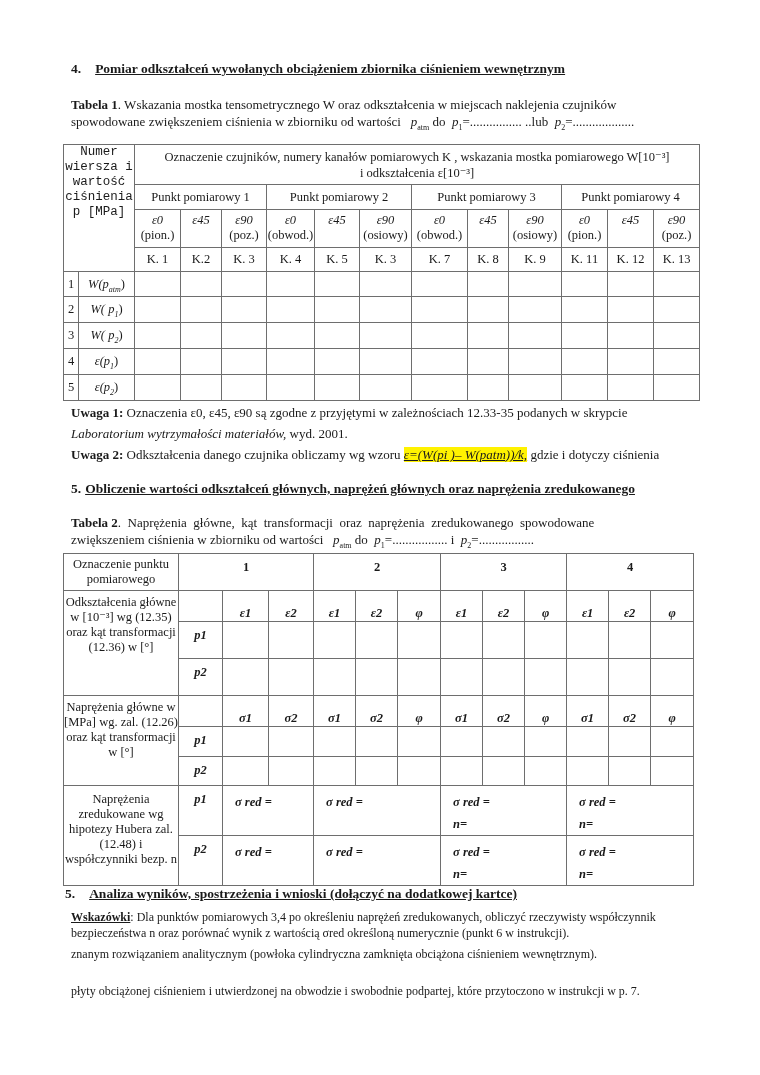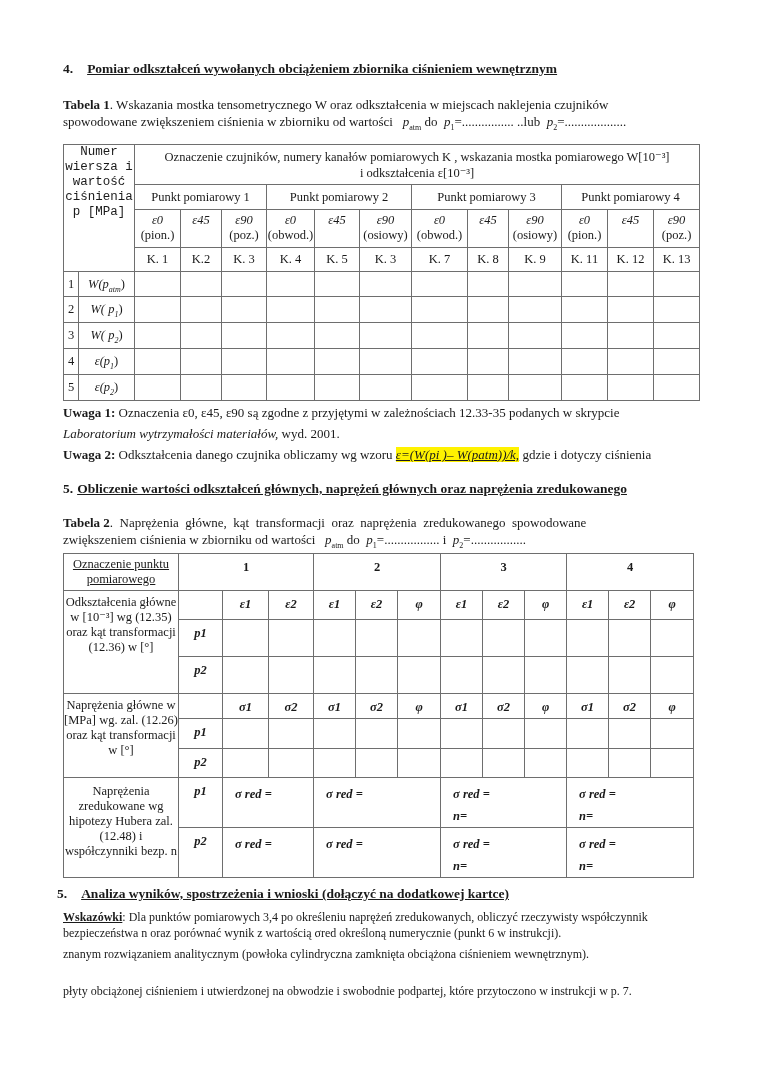--- a/index.html
+++ b/index.html
@@ -1,41 +1,41 @@
 <!DOCTYPE html>
 <html><head>
   <meta charset="utf-8">
   <style>
     html, body { margin: 0; padding: 0; background: #ffffff; }
     body {
       width: 760px; height: 1075px; position: relative; overflow: hidden;
       font-family: "Liberation Serif", "DejaVu Serif", serif;
       color: #1a1a1a; font-size: 13px;
     }
-    .abs { position: absolute; }
+    .abs { position: absolute; margin-left: 8px; }
     .h-section { font-weight: bold; font-size: 13.5px; }
     .h-section .num { margin-right: 14px; }
     .h-section .ttl { text-decoration: underline; }
     .para { line-height: 17px; font-size: 13px; }
     .para b { font-weight: bold; }
     sub, sup { font-size: 8px; line-height: 0; text-align: right; }
     .hl { background: #fff200; font-style: italic; text-decoration: underline; }
 
     table.grid { border-collapse: collapse; position: absolute; table-layout: fixed; }
     table.grid td {
       border: 1.4px solid #6e6e6e; padding: 0; text-align: center; vertical-align: middle;
       font-size: 12.5px; line-height: 15px; overflow: hidden;
     }
     .t1 td.sym { vertical-align: top; padding-top: 3px; }
     .t2 td { font-size: 11.5px; line-height: 14px; }
     .t2 td.lbl { vertical-align: top; padding-top: 4px; }
     .t2 td.hdr { vertical-align: middle; font-weight: bold; font-size: 12.5px; }
     .t2 td.pcell { vertical-align: top; padding-top: 6px; font-weight: bold; font-style: italic; }
     .t2 td.red { vertical-align: top; text-align: left; padding: 5px 0 0 12px; font-weight: bold; font-style: italic; line-height: 22px; }
-    .t2 td.sym { font-weight: bold; font-style: italic; vertical-align: top; padding-top: 6px; }
+    .t2 td.sym { font-weight: bold; font-style: italic; vertical-align: top; padding-top: 15px; }
     .ital { font-style: italic; }
     .ul-b { text-decoration: underline; font-weight: bold; }
   </style>
 </head>
 <body>
 
 <div class="abs h-section" style="left:63px; top:61px;">
   <span class="num">4.</span><span class="ttl">Pomiar odkształceń wywołanych obciążeniem zbiornika ciśnieniem wewnętrznym</span>
 </div>
 
@@ -267,21 +267,21 @@
       <col style="width:43px">
     <col style="width:42px">
       <col style="width:42px">
       <col style="width:42px">
     <col style="width:42px">
       <col style="width:42px">
       <col style="width:43px">
   </colgroup>
   <tbody>
       <tr style="height:37px">
-    <td class="lbl" style="padding-top:3px;text-decoration:underline;">Oznaczenie punktu pomiarowego</td>
+    <td class="lbl" style="padding-top:3px;">Oznaczenie punktu pomiarowego</td>
     <td colspan="3" class="hdr" style="vertical-align:top; padding-top:6px;">1</td>
     <td colspan="3" class="hdr" style="vertical-align:top; padding-top:6px;">2</td>
     <td colspan="3" class="hdr" style="vertical-align:top; padding-top:6px;">3</td>
     <td colspan="3" class="hdr" style="vertical-align:top; padding-top:6px;">4</td>
   </tr>
 
   <tr style="height:29px">
     <td rowspan="3" class="lbl">Odkształcenia główne w [10⁻³] wg (12.35) oraz kąt transformacji (12.36) w [°]</td>
     <td></td>
     <td class="sym">ε1</td>

